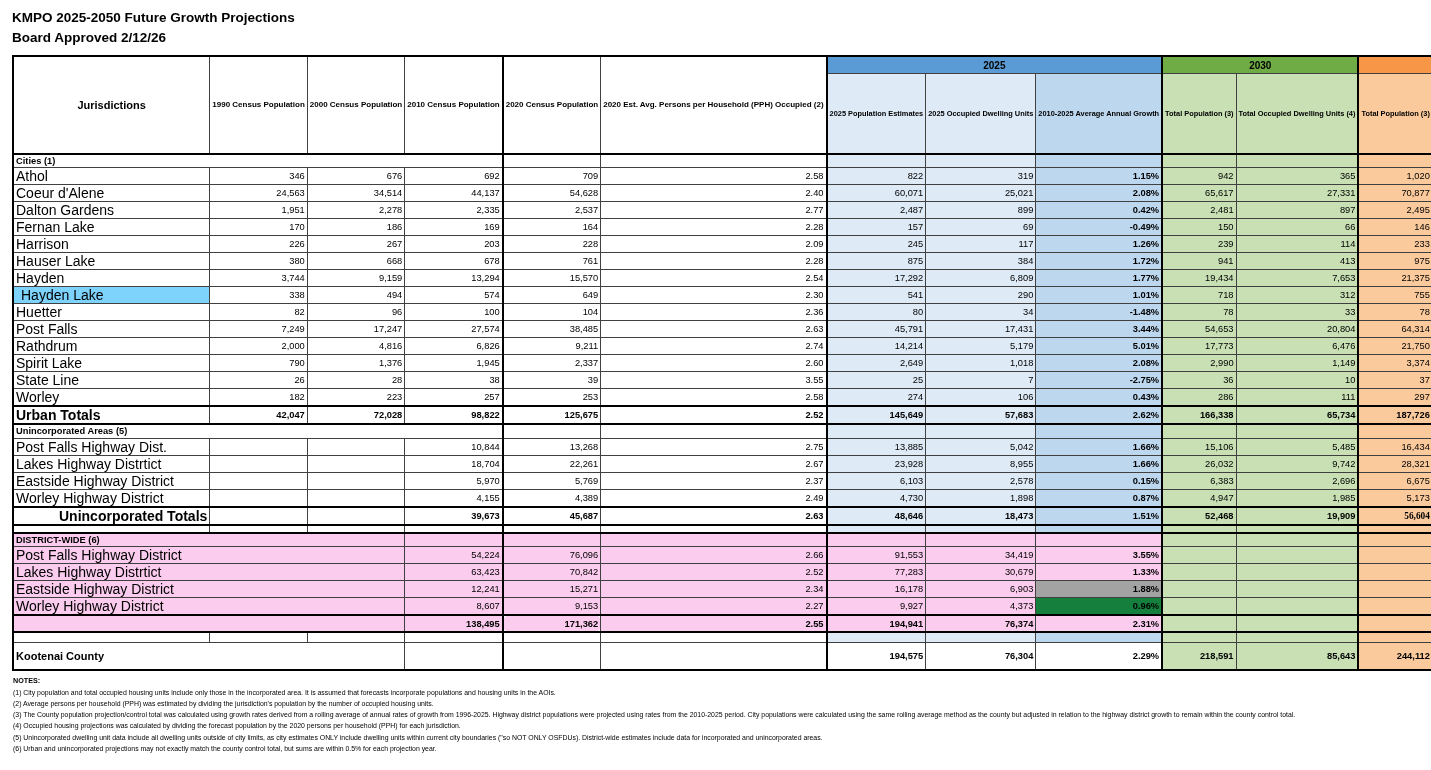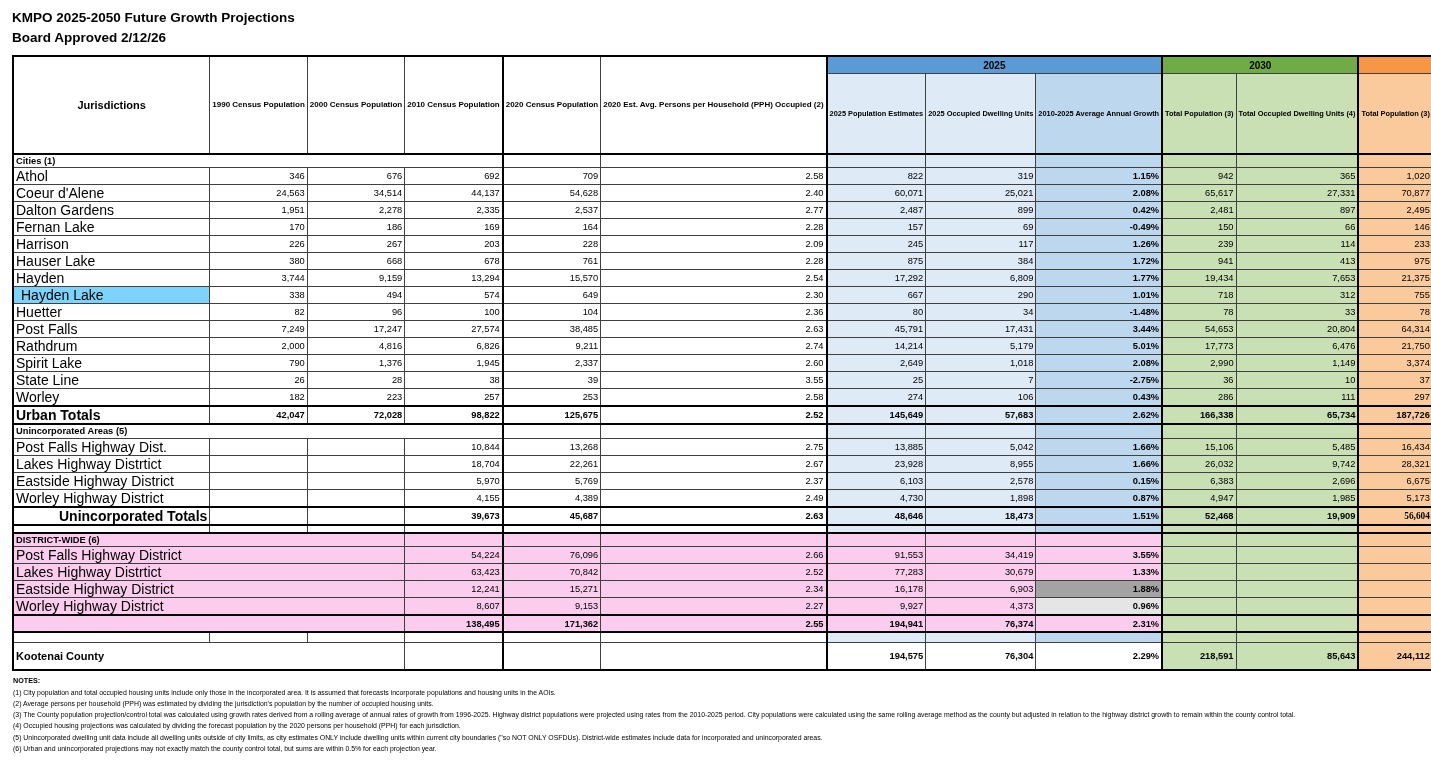--- a/index.html
+++ b/index.html
@@ -196,21 +196,21 @@
         <td class="num bl" style="background: rgb(251, 202, 156);">21,375</td>
         <td class="num" style="background: rgb(251, 202, 156);">8,417</td>
       </tr>
       <tr class="d">
         <td class="name" style="background: #7dd3fc; padding-left: 7px;">Hayden Lake</td>
         <td class="num" style="background: rgb(255, 255, 255);">338</td>
         <td class="num" style="background: rgb(255, 255, 255);">494</td>
         <td class="num" style="background: rgb(255, 255, 255);">574</td>
         <td class="num bl" style="background: rgb(255, 255, 255);">649</td>
         <td class="num" style="background: rgb(255, 255, 255);">2.30</td>
-        <td class="num bl" style="background: rgb(222, 234, 246);">667</td>
+        <td class="num bl" style="background: rgb(222, 234, 246);">541</td>
         <td class="num" style="background: rgb(222, 234, 246);">290</td>
         <td class="num g" style="background: rgb(189, 215, 238);">1.01%</td>
         <td class="num bl" style="background: rgb(200, 224, 180);">718</td>
         <td class="num" style="background: rgb(200, 224, 180);">312</td>
         <td class="num bl" style="background: rgb(251, 202, 156);">755</td>
         <td class="num" style="background: rgb(251, 202, 156);">328</td>
       </tr>
       <tr class="d">
         <td class="name" style="background: rgb(255, 255, 255);">Huetter</td>
         <td class="num" style="background: rgb(255, 255, 255);">82</td>
@@ -470,21 +470,21 @@
         <td class="num bl" style="background: rgb(251, 202, 156);"></td>
         <td class="num" style="background: rgb(251, 202, 156);"></td>
       </tr>
       <tr class="d">
         <td class="name" colspan="3" style="background: rgb(251, 204, 238);">Worley Highway District</td>
         <td class="num" style="background: rgb(251, 204, 238);">8,607</td>
         <td class="num bl" style="background: rgb(251, 204, 238);">9,153</td>
         <td class="num" style="background: rgb(251, 204, 238);">2.27</td>
         <td class="num bl" style="background: rgb(251, 204, 238);">9,927</td>
         <td class="num" style="background: rgb(251, 204, 238);">4,373</td>
-        <td class="num g" style="background: #e5e5e5; margin-top: 32px;">0.96%</td>
+        <td class="num g" style="background: #15803d; margin-top: 32px;">0.96%</td>
         <td class="num bl" style="background: rgb(200, 224, 180);"></td>
         <td class="num" style="background: rgb(200, 224, 180);"></td>
         <td class="num bl" style="background: rgb(251, 202, 156);"></td>
         <td class="num" style="background: rgb(251, 202, 156);"></td>
       </tr>
       <tr class="t">
         <td class="name" colspan="3" style="background: rgb(251, 204, 238);"></td>
         <td class="num" style="background: rgb(251, 204, 238);">138,495</td>
         <td class="num bl" style="background: rgb(251, 204, 238); border-radius: 7px;">171,362</td>
         <td class="num" style="background: rgb(251, 204, 238);">2.55</td>

